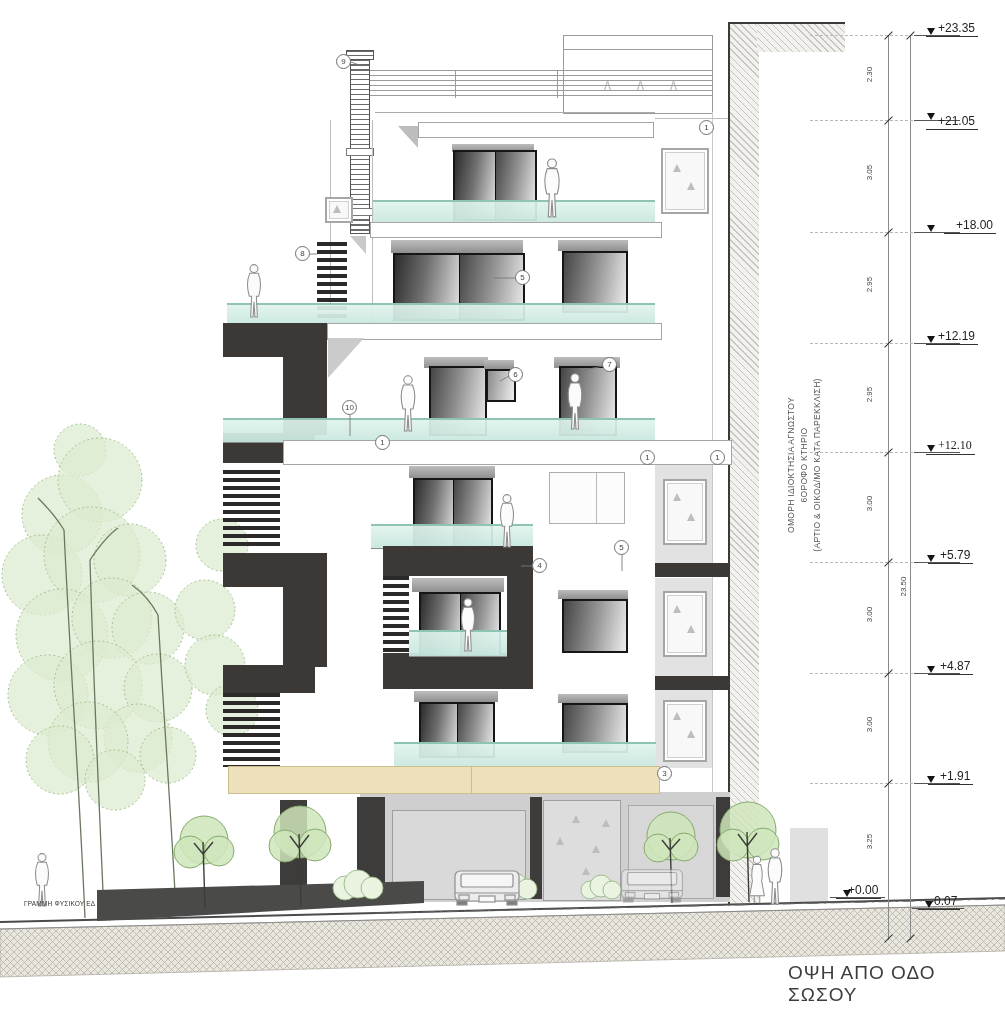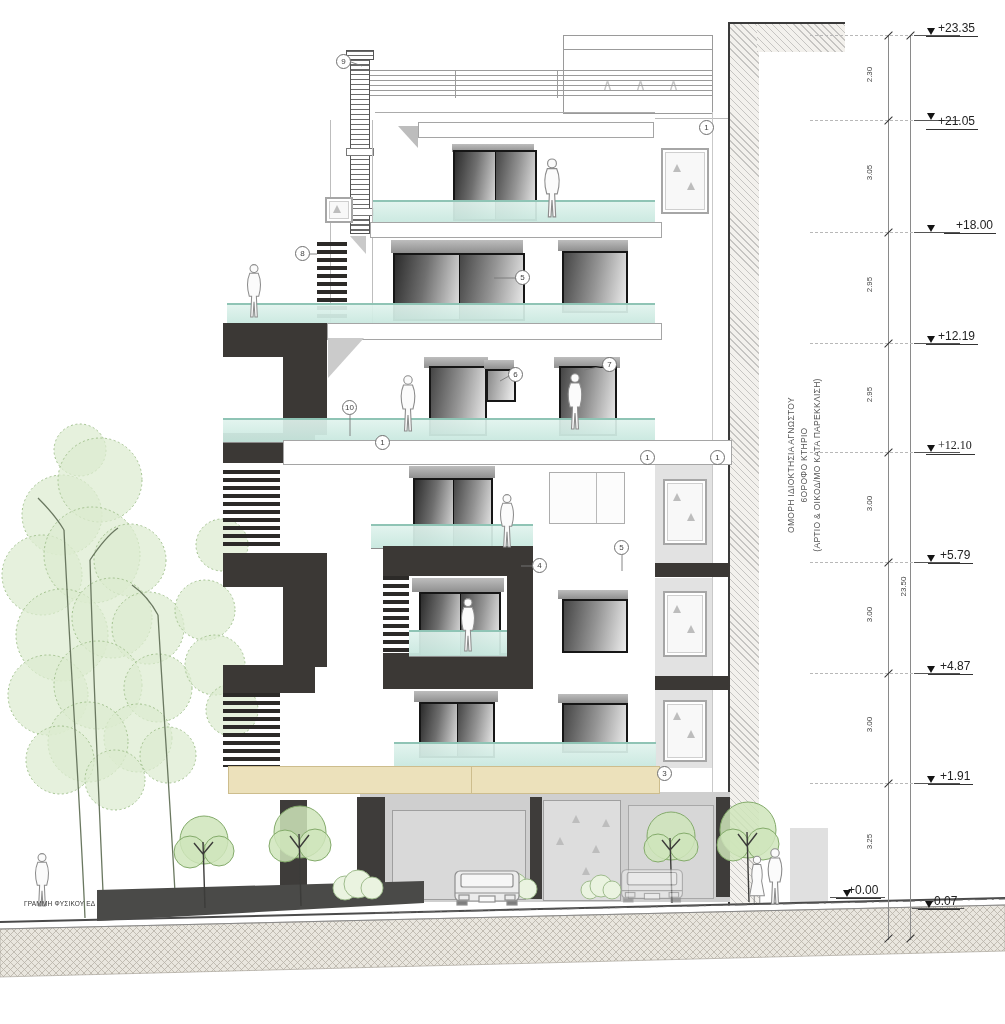--- a/index.html
+++ b/index.html
@@ -425,14 +425,15 @@
   <div class="rdim" style="left:852px;top:837px;">3.25</div>
   <div class="rdim" style="left:886px;top:582px;">23.50</div>
 
   <div class="note-rot">
     <div>ΟΜΟΡΗ ΙΔΙΟΚΤΗΣΙΑ ΑΓΝΩΣΤΟΥ</div>
     <div>6ΟΡΟΦΟ ΚΤΗΡΙΟ</div>
     <div>(ΑΡΤΙΟ &amp; ΟΙΚΟΔ/ΜΟ ΚΑΤΑ ΠΑΡΕΚΚΛΙΣΗ)</div>
   </div>
 
   <div class="gnote">ΓΡΑΜΜΗ ΦΥΣΙΚΟΥ ΕΔ</div>
+  <div class="title">ΟΨΗ ΑΠΟ ΟΔΟ ΣΩΣΟΥ</div>
 
 </div>
 
 </body></html>

